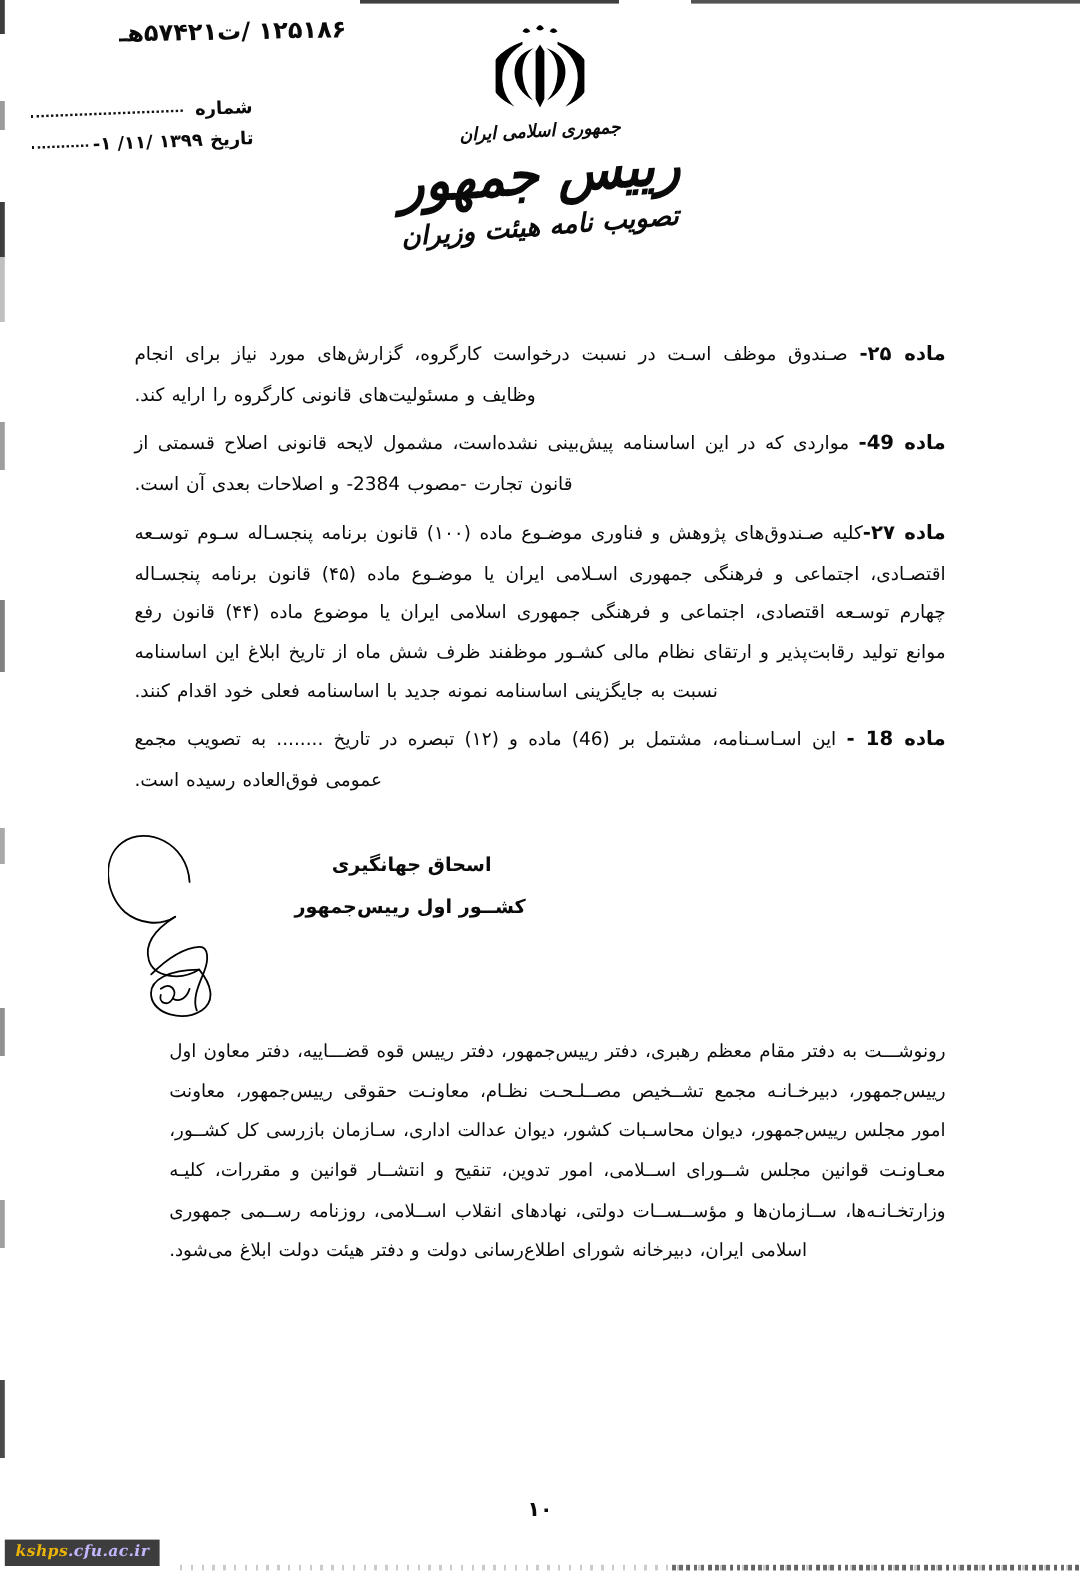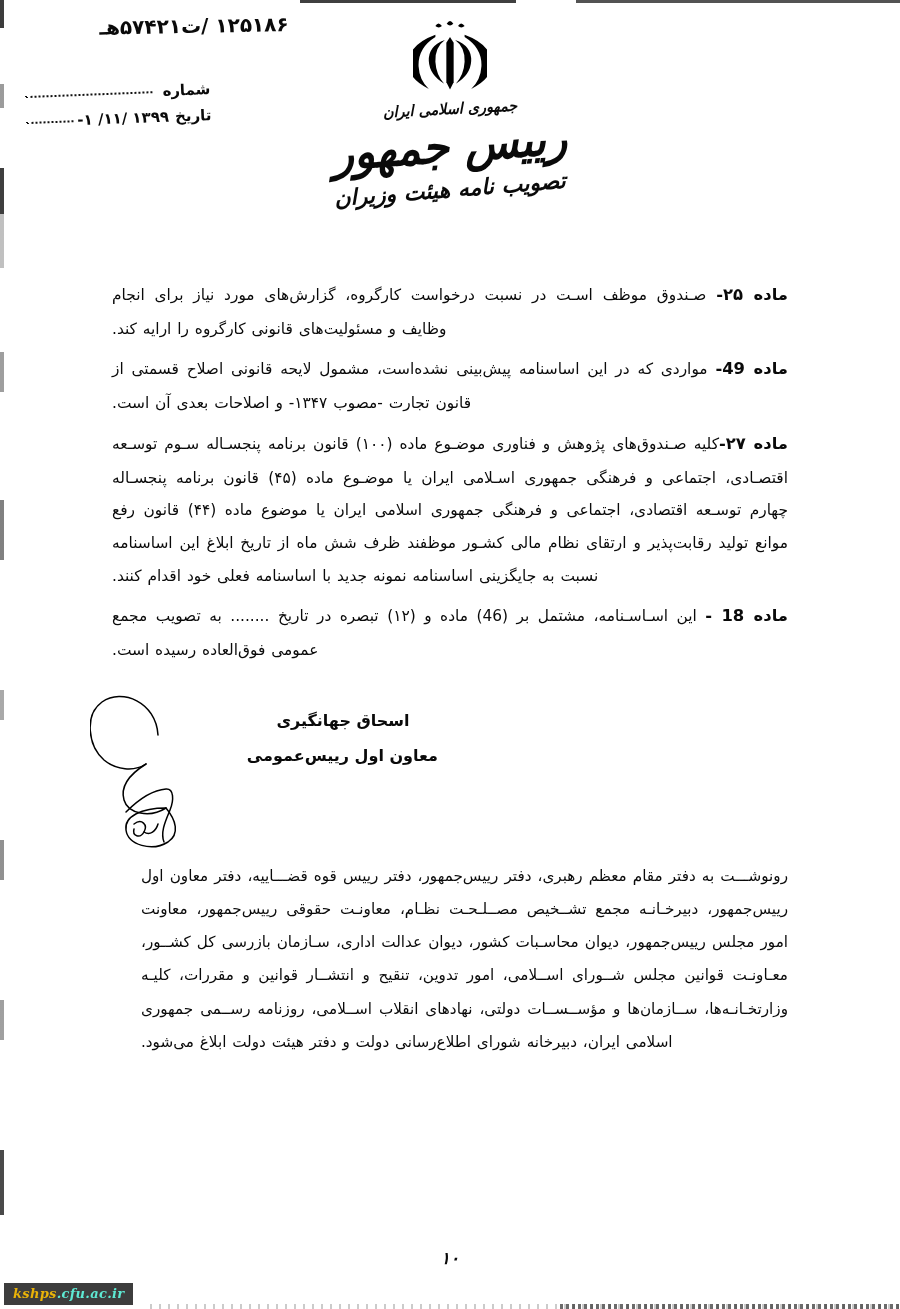--- a/index.html
+++ b/index.html
@@ -251,39 +251,38 @@
 
   
   .page-num {
     position: absolute;
     left: 0; right: 0;
     top: 1248px;
     text-align: center;
     font-size: 17px;
     font-weight: 700;
     letter-spacing: 1px;
-    font-style: italic;
   }
   .watermark {
     position: absolute;
     left: 4px;
     bottom: 4px;
     background: #3d3d3d;
     padding: 4px 9px 5px 9px;
     font-family: "DejaVu Serif", "Liberation Serif", serif;
     font-style: italic;
     font-weight: 700;
     font-size: 13px;
     line-height: 1;
     direction: ltr;
     white-space: nowrap;
     letter-spacing: .3px;
   }
   .wm-a { color: #eab308; }
-  .wm-b { color: #5eead4; }
+  .wm-b { color: #c4b5fd; }
 </style>
 </head>
 <body>
 
 <div id="page">
 
   <div class="scan-edge-left"></div>
   <div class="scan-edge-top"></div>
 
   <div class="doc-number">۱۲۵۱۸۶ /ت۵۷۴۲۱هـ</div>
@@ -321,21 +320,21 @@
     <div class="country-name">جمهوری اسلامی ایران</div>
     <div class="president-title">رییس جمهور</div>
     <div class="decree-title">تصویب نامه هیئت وزیران</div>
   </div>
 
   <div class="body-area">
     <div class="article">
       <p><span class="art-label">ماده ۲۵-</span><span> صـندوق موظف اسـت در نسبت درخواست کارگروه، گزارش‌های مورد نیاز برای انجام وظایف و مسئولیت‌های قانونی کارگروه را ارایه کند.</span></p>
     </div>
     <div class="article">
-      <p><span class="art-label">ماده 49-</span><span> مواردی که در این اساسنامه پیش‌بینی نشده‌است، مشمول لایحه قانونی اصلاح قسمتی از قانون تجارت -مصوب ۱۳۴۷- و اصلاحات بعدی آن است.</span></p>
+      <p><span class="art-label">ماده 49-</span><span> مواردی که در این اساسنامه پیش‌بینی نشده‌است، مشمول لایحه قانونی اصلاح قسمتی از قانون تجارت -مصوب 2384- و اصلاحات بعدی آن است.</span></p>
     </div>
     <div class="article">
       <p><span class="art-label">ماده ۲۷-</span><span>کلیه صـندوق‌های پژوهش و فناوری موضـوع ماده (۱۰۰) قانون برنامه پنجسـاله سـوم توسـعه اقتصـادی، اجتماعی و فرهنگی جمهوری اسـلامی ایران یا موضـوع ماده (۴۵) قانون برنامه پنجسـاله چهارم توسـعه اقتصادی، اجتماعی و فرهنگی جمهوری اسلامی ایران یا موضوع ماده (۴۴) قانون رفع موانع تولید رقابت‌پذیر و ارتقای نظام مالی کشـور موظفند ظرف شش ماه از تاریخ ابلاغ این اساسنامه نسبت به جایگزینی اساسنامه نمونه جدید با اساسنامه فعلی خود اقدام کنند.</span></p>
     </div>
     <div class="article">
       <p><span class="art-label">ماده 18 -</span><span> این اسـاسـنامه، مشتمل بر (46) ماده و (۱۲) تبصره در تاریخ ........ به تصویب مجمع عمومی فوق‌العاده رسیده است.</span></p>
     </div>
   </div>
 
   <div class="sig-zone">
@@ -344,21 +343,21 @@
         <path d="M68 45 C66 12, 32 -2, 12 12 C -6 25, -2 56, 14 70 C 26 80, 44 82, 56 74"></path>
         <path d="M56 74 C 40 84, 30 96, 34 110 C 38 124, 60 128, 76 118"></path>
         <path d="M76 118 C 52 118, 34 126, 36 140 C 38 155, 62 162, 78 152 C 90 144, 86 130, 76 118"></path>
         <path d="M36 122 C 48 110, 62 100, 76 99 C 84 98.5, 84 110, 80 120 C 76 130, 70 142, 74 152"></path>
         <path d="M44 134 C 52 128, 58 135, 54 142 C 50 149, 42 146, 44 139"></path>
         <path d="M54 142 C 60 146, 66 141, 68 134"></path>
       </g>
     </svg>
     <div class="sig-text">
       <div class="sig-name">اسحاق جهانگیری</div>
-      <div class="sig-role">معاون اول رییس‌عمومی</div>
+      <div class="sig-role">کشــور اول رییس‌جمهور</div>
     </div>
   </div>
 
   <div class="dist-area">
     <p>رونوشـــت به دفتر مقام معظم رهبری، دفتر رییس‌جمهور، دفتر رییس قوه قضـــاییه، دفتر معاون اول رییس‌جمهور، دبیرخـانـه مجمع تشــخیص مصــلـحـت نظـام، معاونـت حقوقی رییس‌جمهور، معاونت امور مجلس رییس‌جمهور، دیوان محاسـبات کشور، دیوان عدالت اداری، سـازمان بازرسی کل کشــور، معـاونـت قوانین مجلس شــورای اســلامی، امور تدوین، تنقیح و انتشــار قوانین و مقررات، کلیـه وزارتخـانـه‌ها، ســازمان‌ها و مؤســســات دولتی، نهادهای انقلاب اســلامی، روزنامه رســمی جمهوری اسلامی ایران، دبیرخانه شورای اطلاع‌رسانی دولت و دفتر هیئت دولت ابلاغ می‌شود.</p>
   </div>
 
   <div class="page-num">۱۰</div>
 
   <div class="watermark">

